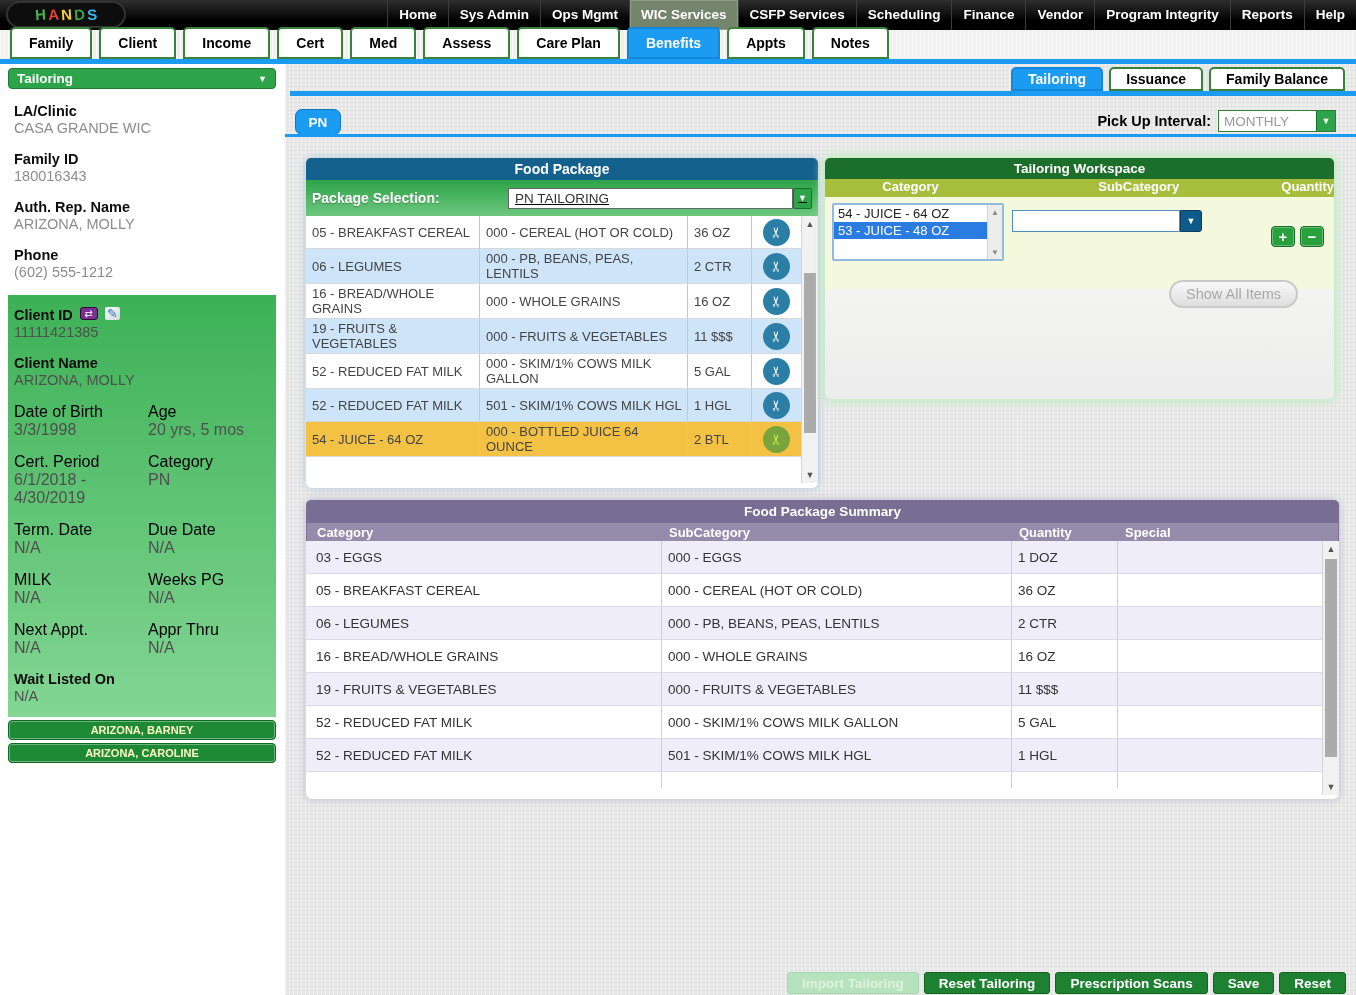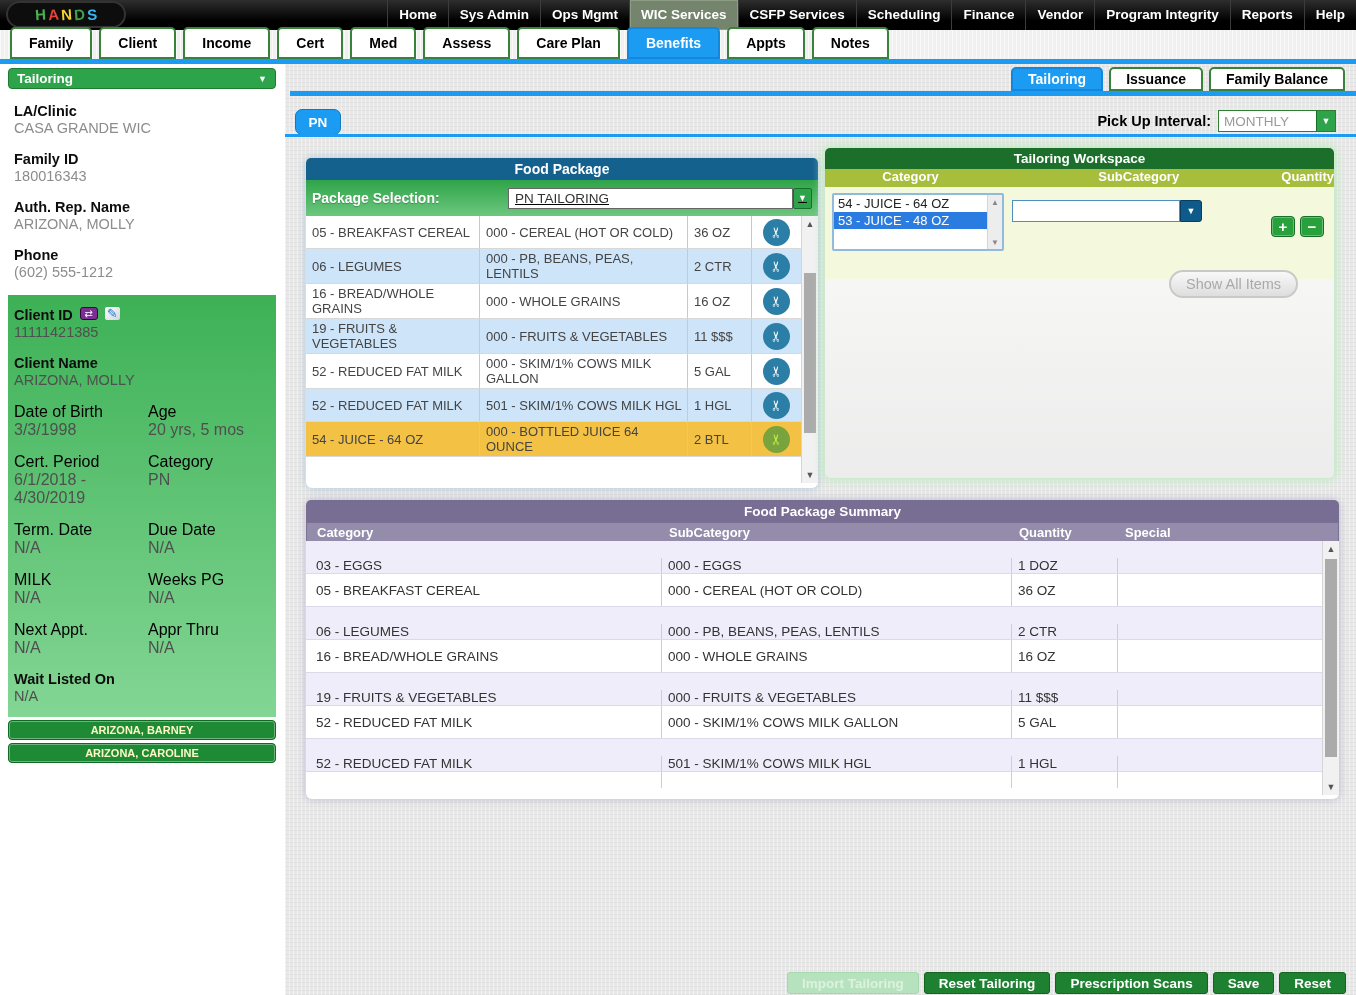--- a/index.html
+++ b/index.html
@@ -112,21 +112,21 @@
   .sc.green { background:#79A33C; color:#C9F04F; }
   .fp-scroll { position:absolute; top:58px; right:0; width:17px; height:267px;
     background:#F1F1F1; border-left:1px solid #D5D5D5; }
   .sarw { height:16px; font-size:9px; color:#555; display:flex; align-items:center;
     justify-content:center; cursor:pointer; }
   .sarw.dn { position:absolute; bottom:0; left:0; right:0; }
   .sthumb { position:absolute; left:2px; right:2px; background:#ABABAB; cursor:pointer; }
   .fp-scroll .sthumb { top:57px; height:160px; }
 
   
-  .panel-ws { position:absolute; left:825px; top:148px; width:509px; height:330px;
+  .panel-ws { position:absolute; left:825px; top:158px; width:509px; height:241px;
     background:linear-gradient(180deg,#FDFDFB,#ECECEC); border-radius:6px;
     box-shadow:0 0 10px 3px #C2ECC4; }
   .ws-header { height:21px; background:#1C6F2B; border-radius:5px 5px 0 0; color:#fff;
     font-weight:bold; font-size:13.5px; display:flex; align-items:center; justify-content:center; }
   .ws-cols { height:18px; background:#A7BE3C; display:flex; color:#fff; font-weight:bold;
     font-size:13px; }
   .ws-cols .wc1 { width:180px; text-align:center; }
   .ws-cols .wc2 { width:300px; text-align:center; }
   .ws-cols .wc3 { flex:1; text-align:center; }
   .ws-top { position:relative; height:92px; background:#F4F8DC; }
@@ -158,21 +158,21 @@
     font-weight:bold; font-size:13.5px; display:flex; align-items:center; justify-content:center; }
   .sum-cols { height:19px; background:#958BAB; display:flex; color:#fff; font-weight:bold;
     font-size:13px; align-items:center; border:1px solid #7B7195; border-bottom:none; }
   .sum-cols .sc1 { width:356px; padding-left:10px; }
   .sum-cols .sc2 { width:350px; padding-left:6px; }
   .sum-cols .sc3 { width:106px; padding-left:6px; }
   .sum-cols .sc4 { flex:1; padding-left:6px; }
   .sum-body { position:absolute; left:0; top:41px; right:17px; }
   .sum-row { display:flex; height:33px; background:#fff; border-bottom:1px solid #DDD9EA;
     font-size:13.5px; color:#333; }
-  .sum-row.alt { background:#EFEDF9;align-items:flex-end; }
+  .sum-row.alt { background:#EFEDF9; }
   .sum-row .c { display:flex; align-items:center; border-right:1px solid #CFCADF; }
   .sum-row .sc1 { width:356px; padding-left:10px; }
   .sum-row .sc2 { width:350px; padding-left:6px; }
   .sum-row .sc3 { width:106px; padding-left:6px; }
   .sum-row .sc4 { flex:1; border-right:none; }
   .sum-row.partial { height:16px; border-bottom:none; }
   .sum-scroll { position:absolute; top:41px; right:0; width:17px; height:254px;
     background:#F1F1F1; border-left:1px solid #D5D5D5; }
   .sum-scroll .sthumb { top:18px; height:198px; }
 

